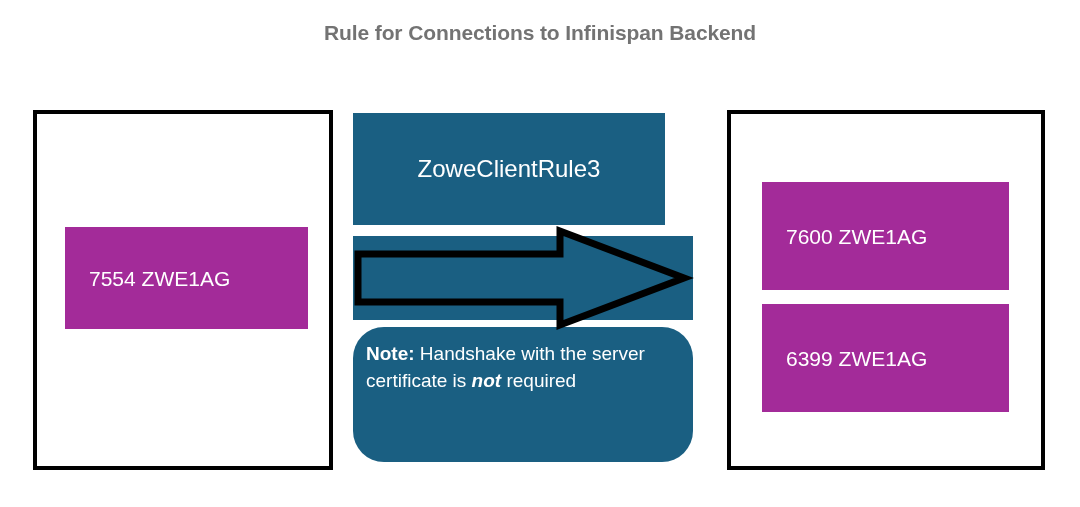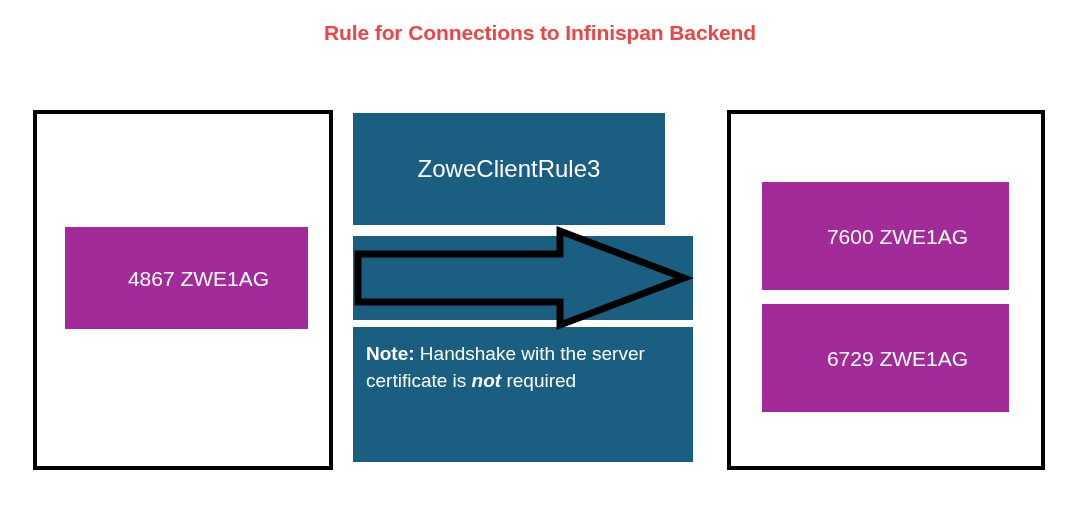--- a/index.html
+++ b/index.html
@@ -18,21 +18,21 @@
   
   #diagram-title {
     position: absolute;
     left: 0;
     top: 18px;
     width: 1080px;
     text-align: center;
     font-weight: bold;
     font-size: 21px;
     line-height: 30px;
-    color: #ef4444;
+    color: #737373;
     letter-spacing: -0.1px;
   }
   #diagram-title .title-line {
     display: block;
     white-space: nowrap;
   }
 
   
   .node-box {
     position: absolute;
@@ -57,21 +57,20 @@
   .port-chip {
     position: absolute;
     background: #A32B99;
     color: #ffffff;
     font-size: 21px;
     line-height: 1;
     display: flex;
     align-items: center;
     box-sizing: border-box;
     padding-left: 24px;
-    justify-content: center;
   }
   #client-port-7554 {
     left: 28px;
     top: 113px;
     width: 243px;
     height: 102px;
   }
   #server-port-7600 {
     left: 31px;
     top: 68px;
@@ -110,20 +109,21 @@
     top: 236px;
     width: 340px;
     height: 84px;
   }
   #rule-note-block {
     left: 353px;
     top: 327px;
     width: 340px;
     height: 135px;
     padding: 13px 16px 0 13px;
+    border-radius: 31px;
   }
   #rule-note-text {
     color: #ffffff;
     font-size: 19px;
     line-height: 27px;
   }
   #rule-note-text .nt-bold { font-weight: bold; }
   #rule-note-text .nt-bolditalic { font-weight: bold; font-style: italic; }
 
   
@@ -138,21 +138,21 @@
 </style>
 </head>
 <body>
 
 <div id="diagram-title">
   <span class="title-line">Rule for Connections to Infinispan Backend</span>
 </div>
 
 <div class="node-box" id="client-box">
   <div class="port-chip" id="client-port-7554">
-    <span>4867 ZWE1AG</span>
+    <span>7554 ZWE1AG</span>
   </div>
 </div>
 
 <div class="teal-block" id="rule-header-block">
   <span id="rule-name-label">ZoweClientRule3</span>
 </div>
 
 <div class="teal-block" id="rule-arrow-band"></div>
 
 <div class="teal-block" id="rule-note-block">
@@ -161,15 +161,15 @@
 
 <svg id="flow-arrow" viewBox="0 0 340 106">
   <polygon points="6,29 208,29 208,6 332,53 208,100 208,77 6,77" fill="#1A5F82" stroke="#000000" stroke-width="7" stroke-linejoin="miter"></polygon>
 </svg>
 
 <div class="node-box" id="server-box">
   <div class="port-chip" id="server-port-7600">
     <span>7600 ZWE1AG</span>
   </div>
   <div class="port-chip" id="server-port-7601">
-    <span>6729 ZWE1AG</span>
+    <span>6399 ZWE1AG</span>
   </div>
 </div>
 
 </body></html>

